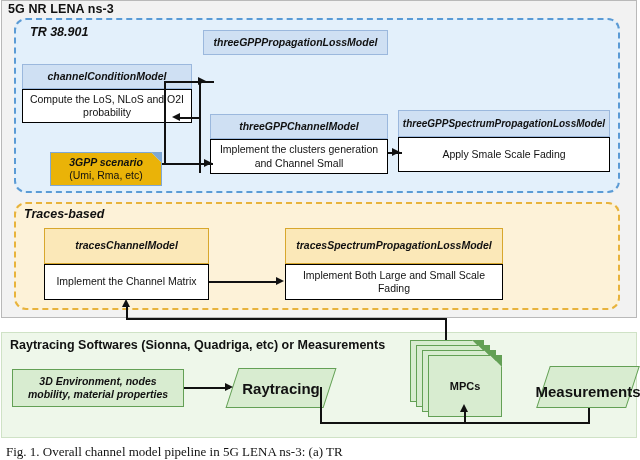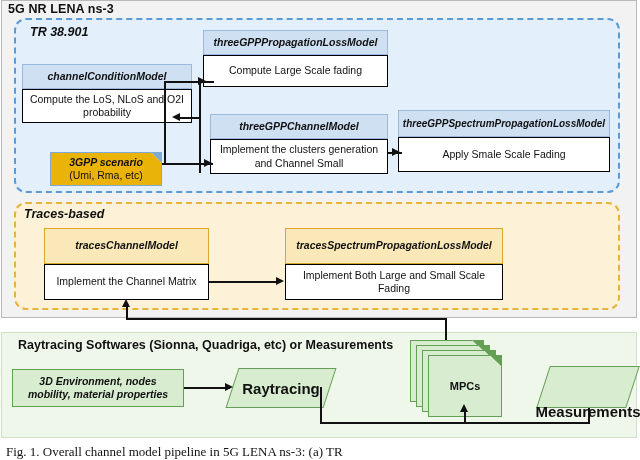--- a/index.html
+++ b/index.html
@@ -70,21 +70,21 @@
     pointer-events:none;
   }
 
   
   .panel-rt{
     position:absolute;left:1px;top:332px;width:636px;height:106px;
     background:#eef7ea;border:1px solid #cfe2c6;box-sizing:border-box;
   }
   .panel-rt-title{
     position:absolute;left:10px;top:338px;
-    font-size:12.5px;font-weight:bold;color:#111;white-space:nowrap;margin-left:8px;
+    font-size:12.5px;font-weight:bold;color:#111;white-space:nowrap;
   }
   .grn-rect{
     position:absolute;box-sizing:border-box;
     background:#d8ecd0;border:1.4px solid #63a055;
     display:flex;flex-direction:column;align-items:center;justify-content:center;
     text-align:center;font-size:10.5px;line-height:1.25;color:#111;
     font-style:italic;font-weight:bold;
   }
   .para{
     position:absolute;box-sizing:border-box;
@@ -136,21 +136,20 @@
   <div class="region-tr"></div>
   <div class="region-title tr-title" style="left:30px;top:25px;">TR 38.901</div>
 
   <div class="cbox blue" style="left:22px;top:64px;width:170px;height:59px;">
     <div class="hd" style="height:25px;">channelConditionModel</div>
     <div class="bd" style="height:34px;">Compute the LoS, NLoS and O2I probability</div>
   </div>
 
   <div class="cbox blue" style="left:203px;top:30px;width:185px;height:57px;">
     <div class="hd" style="height:25px;">threeGPPPropagationLossModel</div>
-    <div class="bd" style="height:32px;">Compute Large Scale fading</div>
   </div>
 
   <div class="cbox blue" style="left:210px;top:114px;width:178px;height:60px;">
     <div class="hd" style="height:25px;">threeGPPChannelModel</div>
     <div class="bd" style="height:35px;">Implement the clusters generation and Channel Small</div>
   </div>
 
   <div class="cbox blue" style="left:398px;top:110px;width:212px;height:62px;">
     <div class="hd" style="height:27px;font-size:10px;">threeGPPSpectrumPropagationLossModel</div>
     <div class="bd" style="height:35px;">Apply Smale Scale Fading</div>
@@ -215,21 +214,21 @@
   <div class="gnote" style="left:422px;top:350px;width:74px;height:62px;"></div>
   <div class="gfold" style="left:484px;top:350px;"></div>
   <div class="gnote" style="left:428px;top:355px;width:74px;height:62px;display:flex;align-items:center;justify-content:center;font-size:11px;font-weight:bold;color:#111;">
     <span>MPCs</span>
   </div>
   <div class="gfold" style="left:490px;top:355px;"></div>
 
   <div class="or-lab" style="left:512px;top:381px;margin-left:46px;">OR</div>
 
   <div class="para" style="left:543px;top:366px;width:90px;height:42px;"></div>
-  <div class="para-lab" style="left:540px;top:386px;width:96px;height:51px;">Measurements</div>
+  <div class="para-lab" style="left:540px;top:366px;width:96px;height:51px;">Measurements</div>
 
   <div class="ln hline" style="left:320px;top:422px;width:145px;"></div>
   <div class="ln vline" style="left:320px;top:387px;height:36px;"></div>
   <div class="ln vline" style="left:464px;top:408px;height:15px;"></div>
   <div class="arr arr-u" style="left:460px;top:404px;"></div>
 
   <div class="ln vline" style="left:588px;top:408px;height:15px;"></div>
   <div class="ln hline" style="left:464px;top:422px;width:126px;"></div>
 
   <div class="ln vline" style="left:445px;top:318px;height:22px;"></div>

